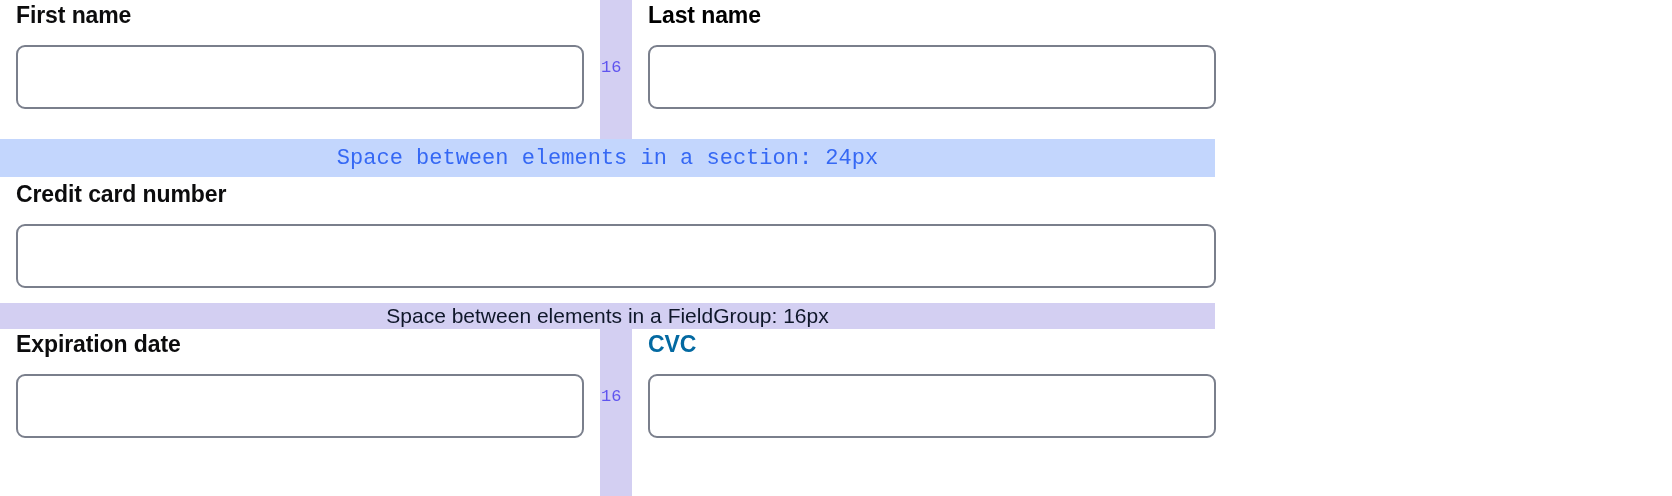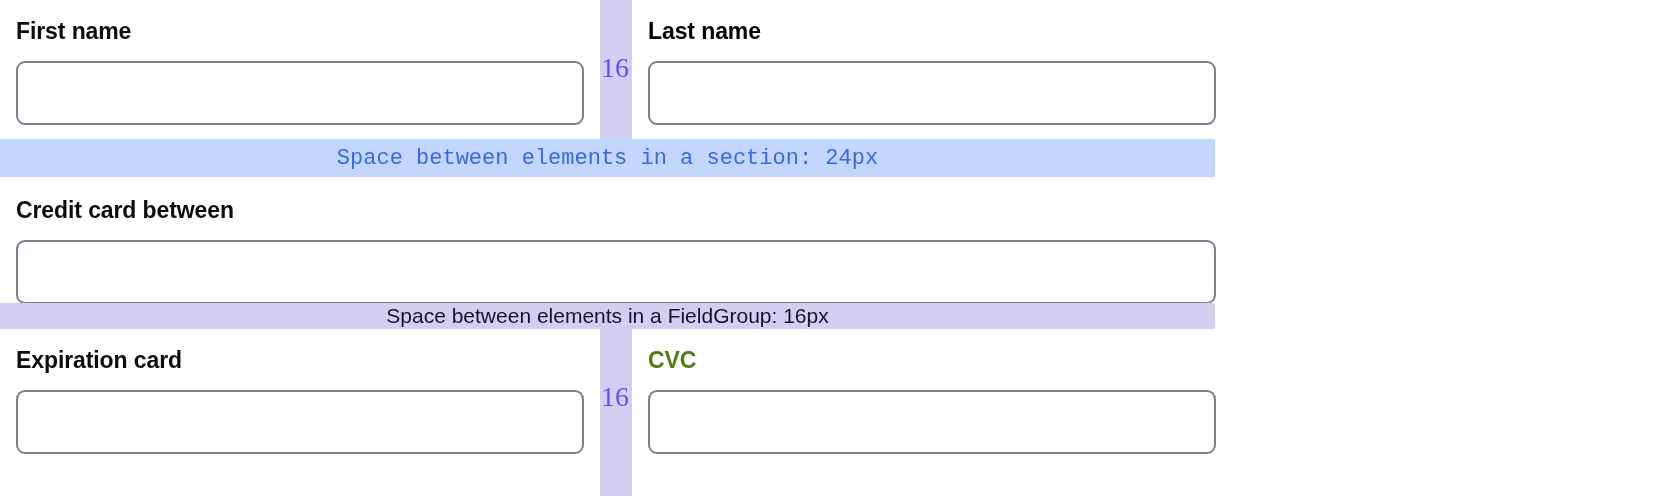--- a/index.html
+++ b/index.html
@@ -35,21 +35,20 @@
   .row {
     display: flex;
     align-items: stretch;
     width: 1232px;
     box-sizing: border-box;
   }
 
   .col {
     box-sizing: border-box;
     padding: 0 16px;
-    margin-top: 16px;
   }
   .col.half { width: 608px; }
   .col.full { width: 1232px; }
 
   .field-label {
     font-size: 23px;
     font-weight: bold;
     color: #0c0c0d;
     line-height: 30px;
     letter-spacing: -0.1px;
@@ -79,24 +78,24 @@
     flex: 0 0 32px;
     background: #d3cff2;
     display: flex;
     align-items: flex-start;
     justify-content: flex-start;
   }
   .gap-marker .gap-value {
     position: absolute;
     left: 1px;
     top: 57px;
-    font-size: 28px;
+    font-size: 17px;
     line-height: 21px;
     color: #5f54ef;
-    font-family: Liberation Serif, serif;
+    font-family: Liberation Mono, monospace;
     white-space: nowrap;
   }
 
   
   .space-band {
     box-sizing: border-box;
     width: 1215px;
     display: flex;
     align-items: center;
     justify-content: center;
@@ -152,39 +151,39 @@
         <input class="field-input" type="text" placeholder="" style="border-color: rgb(122, 127, 140); background: rgb(255, 255, 255);">
       </div>
     </div>
 
     <div class="space-band section abs" id="band-section" style="background: rgb(195, 214, 253); color: rgb(53, 104, 244);">
       <span>Space between elements in a section: 24px</span>
     </div>
 
     <div class="row abs" id="row-card">
       <div class="col full">
-        <div class="field-label" style="color: rgb(12, 12, 13);">Credit card between</div>
+        <div class="field-label" style="color: rgb(12, 12, 13);">Credit card number</div>
         <input class="field-input" type="text" placeholder="" style="border-color: rgb(122, 127, 140); background: rgb(255, 255, 255);">
       </div>
     </div>
 
     <div class="space-band fieldgroup abs" id="band-group" style="background: rgb(211, 207, 242); color: #0f172a;">
       <span>Space between elements in a FieldGroup: 16px</span>
     </div>
 
     <div class="row abs" id="row-expiry">
       <div class="col half">
-        <div class="field-label" style="color: rgb(12, 12, 13);">Expiration card</div>
+        <div class="field-label" style="color: rgb(12, 12, 13);">Expiration date</div>
         <input class="field-input" type="text" placeholder="" style="border-color: rgb(122, 127, 140); background: rgb(255, 255, 255);">
       </div>
 
       <div class="gap-marker tall-2" style="background: rgb(211, 207, 242);">
         <span class="gap-value" style="color: rgb(95, 84, 239);">16</span>
       </div>
 
       <div class="col half">
-        <div class="field-label" style="color: #4d7c0f;">CVC</div>
+        <div class="field-label" style="color: #0369a1;">CVC</div>
         <input class="field-input" type="text" placeholder="" style="border-color: rgb(122, 127, 140); background: rgb(255, 255, 255);">
       </div>
     </div>
 
   </div>
 </div>
 
 </body></html>

